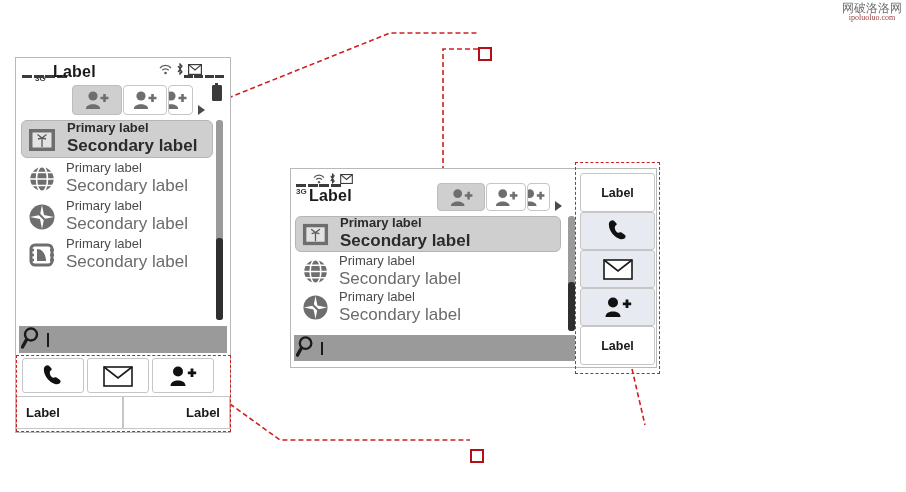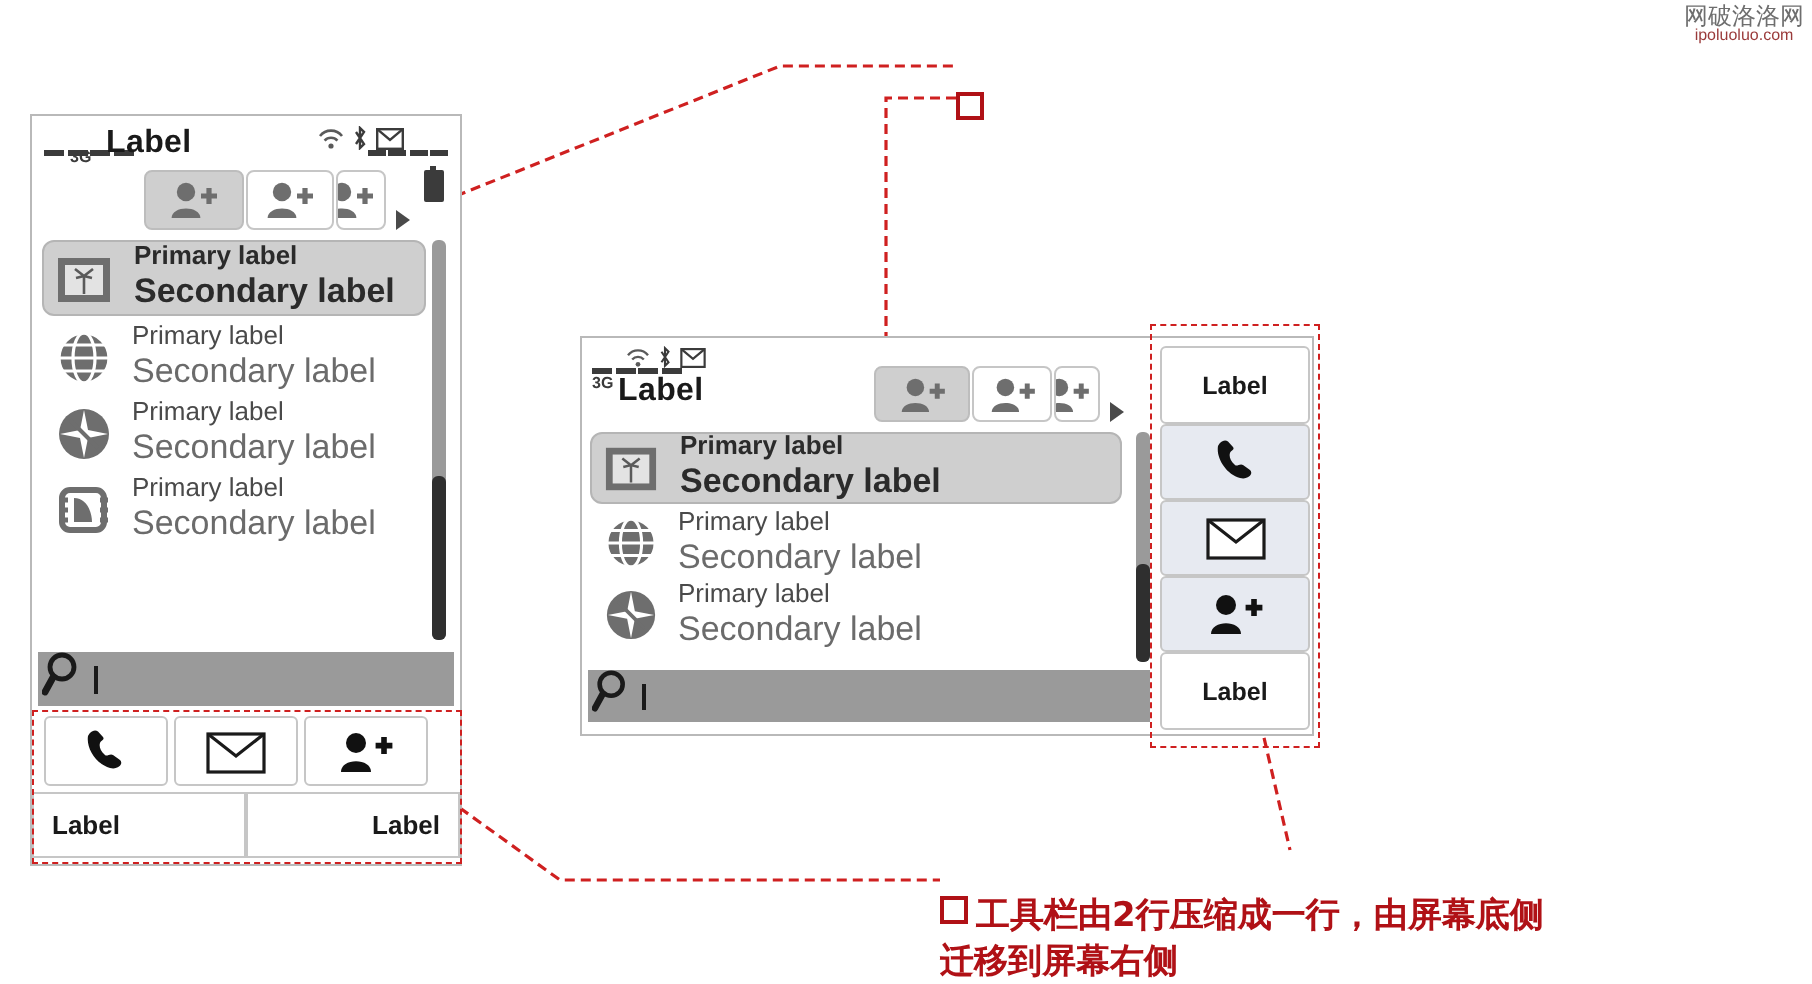--- a/index.html
+++ b/index.html
@@ -107,21 +107,21 @@
     font-family:"DejaVu Sans","Liberation Sans",sans-serif;
     white-space:pre-line;
   }
   .bullet{display:inline-block;width:10px;height:10px;border:2.5px solid #b01116;margin-right:4px;vertical-align:1px;}
   .dash-box{border:1.6px dashed #cf2020;box-sizing:border-box;}
   svg.leader{position:absolute;overflow:visible;pointer-events:none;}
 
   
   .wm{position:absolute;right:4px;top:2px;text-align:center;line-height:1.0;}
   .wm .cn{font-size:12px;color:#6e6e6e;letter-spacing:0px;font-family:"DejaVu Sans",sans-serif;}
-  .wm .en{font-size:8px;color:#9a3b3b;letter-spacing:0px;font-family:Liberation Sans, sans-serif;}
+  .wm .en{font-size:8px;color:#9a3b3b;letter-spacing:0px;font-family:Liberation Serif, serif;}
 </style>
 </head>
 <body>
 
 <div class="wm">
   <div class="cn">网破洛洛网</div>
   <div class="en">ipoluoluo.com</div>
 </div>
 
 <svg class="leader" style="left:0;top:0;width:906px;height:492px;">
@@ -446,15 +446,14 @@
   </div>
 </div>
 
 <div class="abs dash-box" style="left:575px;top:162px;width:85px;height:212px;"></div>
 
 <div class="abs anno-text" style="left:478px;top:22px;width:400px;">
   <span class="bullet"></span>
 </div>
 
 <div class="abs anno-text" style="left:470px;top:424px;width:430px;">
-  <span class="bullet"></span><span>工具栏由2行压缩成一行，由屏幕底侧
-迁移到屏幕右侧</span>
+  <span class="bullet"></span>
 </div>
 
 </body></html>

